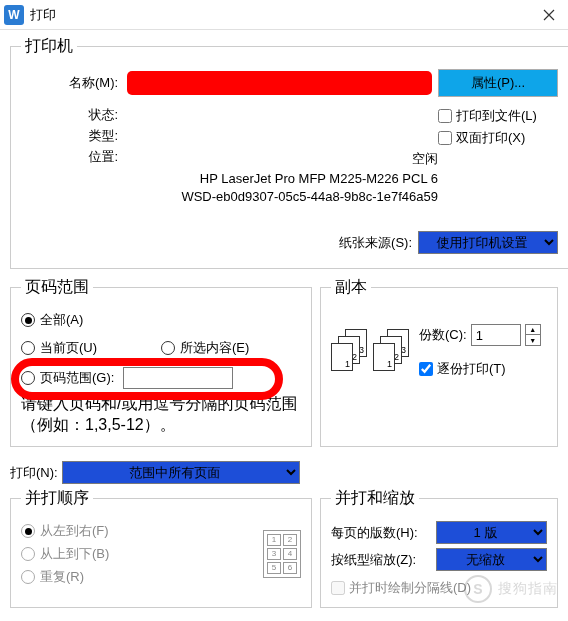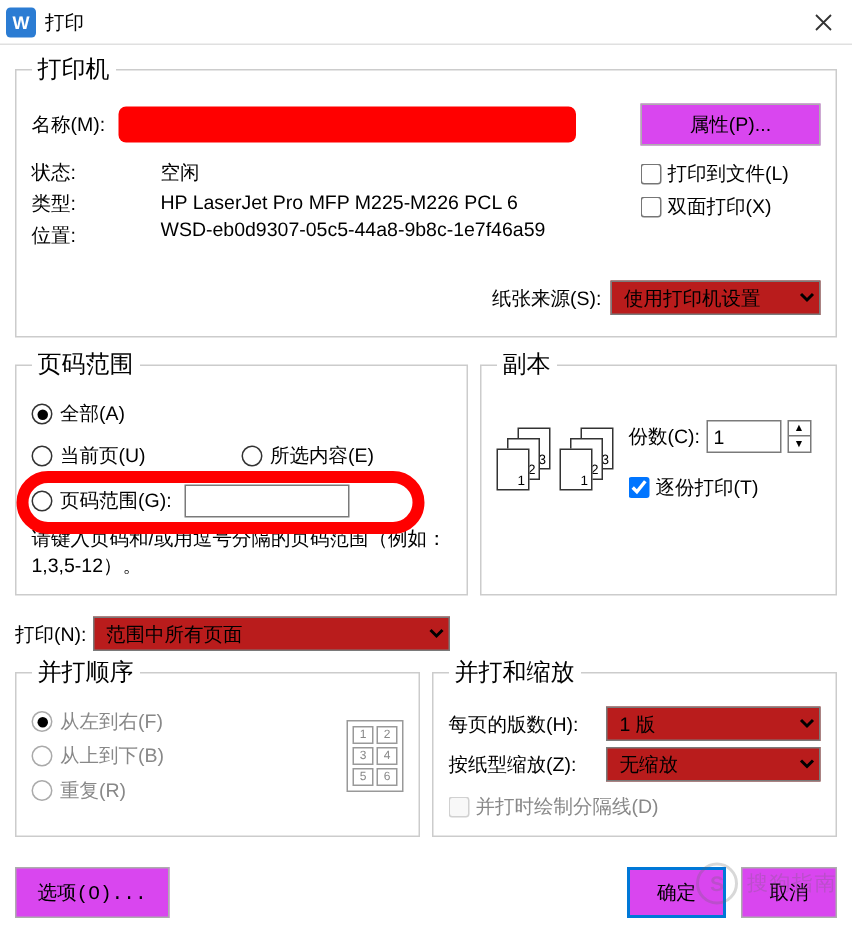--- a/index.html
+++ b/index.html
@@ -5,44 +5,44 @@
 * { box-sizing: border-box; margin: 0; padding: 0; }
 body { font-family: "Microsoft YaHei", "SimSun", sans-serif; font-size: 13px; background: #fff; width: 568px; height: 621px; overflow: hidden; }
 .titlebar { height: 30px; background: #fff; border-bottom: 1px solid #e0e0e0; display: flex; align-items: center; padding: 0 4px; }
 .titlebar .logo { width: 20px; height: 20px; background: #2b7cd3; border-radius: 3px; margin-right: 6px; display:flex; align-items:center; justify-content:center; color:#fff; font-size:12px; font-weight:bold; }
 .titlebar .title { flex: 1; font-size: 13px; }
 .titlebar .close { width: 30px; height: 30px; display: flex; align-items: center; justify-content: center; cursor: pointer; color:#333; }
 .content { padding: 6px 10px; }
 fieldset { border: 1px solid #ccc; padding: 8px 10px 10px 10px; margin-bottom: 8px; }
 legend { padding: 0 4px; font-size: 16px; }
 .row { display: flex; align-items: center; margin: 4px 0; }
-.label { width: 58px; }
+.label { width: 58px; margin-left: 48px; }
 .printer-name { display: inline-block; width: 305px; height: 24px; background: #f00; border-radius: 5px; margin-right: 6px; vertical-align: middle; }
-button.btn { background: #d946ef; border: 1px solid #adadad; padding: 4px 10px; cursor: pointer; font-family: inherit; font-size: 13px; text-align: center; }
+button.btn { background: #0ea5e9; border: 1px solid #adadad; padding: 4px 10px; cursor: pointer; font-family: inherit; font-size: 13px; text-align: center; }
 button.primary { border: 2px solid #0078d7; padding: 6px 18px; }
 .checkbox { display: flex; align-items: center; gap: 4px; }
 .checkbox input { width: 14px; height: 14px; }
 .two-col { display: flex; gap: 8px; }
 .radio { display: flex; align-items: center; gap: 5px; margin: 5px 0; }
 .radio .circle { width: 14px; height: 14px; border: 1px solid #333; border-radius: 50%; display: inline-flex; align-items:center; justify-content:center; }
 .radio .circle.on::after { content:""; width:7px; height:7px; background:#000; border-radius:50%; }
 .radio .circle.disabled { border-color:#aaa; }
 .radio .disabled-text { color:#888; }
-select { border:1px solid #7a7a7a; background:#b91c1c; font-family:inherit; font-size:13px; padding:2px 4px; height:23px; }
+select { border:1px solid #7a7a7a; background:#1d4ed8; font-family:inherit; font-size:13px; padding:2px 4px; height:23px;text-align:center; }
 input[type=text] { border:1px solid #7a7a7a; padding:2px 4px; height:22px; font-family:inherit; font-size:13px; }
 .redcircle { position:absolute; border:8px solid #f00; border-radius:22px; pointer-events:none; }
 .pages-icon { display:inline-block; width:40px; height:44px; position:relative; }
 .pages-icon .sheet { position:absolute; width:22px; height:28px; border:1px solid #333; background:#fff; font-size:9px; display:flex; align-items:flex-end; justify-content:flex-end; padding:1px 2px; }
 .order-grid { border:1px solid #999; display:grid; grid-template-columns:14px 14px; grid-template-rows:12px 12px 12px; gap:2px; padding:3px; }
 .order-grid span { border:1px solid #999; font-size:8px; text-align:center; line-height:10px; color:#888; }
 .spinbtns { display:flex; flex-direction:column; border:1px solid #7a7a7a; height:22px; }
 .spinbtns div { width:14px; height:10px; display:flex; align-items:center; justify-content:center; font-size:7px; border-bottom:1px solid #7a7a7a; cursor:pointer; }
 .spinbtns div:last-child { border-bottom:none; }
 .btm { display:flex; justify-content:space-between; padding:6px 10px 10px 10px;font-family:Liberation Mono, monospace; }
-.info-row { display:flex; justify-content:flex-start; margin:3px 0; }
+.info-row { display:flex; justify-content:flex-end; margin:3px 0; }
 .watermark { position:absolute; right:10px; bottom:18px; display:flex; align-items:center; gap:6px; opacity:0.25; pointer-events:none; }
 .watermark .wm-circle { width:28px; height:28px; border:2px solid #666; border-radius:50%; display:flex; align-items:center; justify-content:center; font-size:14px; font-weight:bold; color:#666; }
 .watermark .wm-text { font-size:14px; color:#666; letter-spacing:1px; }
 </style>
 </head>
 <body>
 
 <div class="titlebar">
   <div class="logo">W</div>
   <div class="title">打印</div>
@@ -68,21 +68,21 @@
         <div class="info-row">
             <span>状态:</span>
           </div>
         <div class="info-row">
             <span>类型:</span>
           </div>
         <div class="info-row">
             <span>位置:</span>
           </div>
       </div>
-      <div style="width:320px;">
+      <div style="width:320px;margin-top:44px;">
         <div class="info-row">
             <span>空闲</span>
           </div>
         <div class="info-row">
             <span>HP LaserJet Pro MFP M225-M226 PCL 6</span>
           </div>
         <div class="info-row">
             <span style="white-space:nowrap;overflow:hidden;">WSD-eb0d9307-05c5-44a8-9b8c-1e7f46a59</span>
           </div>
         <div class="info-row">
@@ -124,21 +124,21 @@
             <span class="circle"></span>
             <span>所选内容(E)</span>
           </div>
       </div>
       <div class="radio">
         <span class="circle"></span>
         <span>页码范围(G):</span>
         <input type="text" style="width: 110px; margin-left: 4px;">
       </div>
       <div class="redcircle" style="left:0px; top:60px; width:272px; height:42px;"></div>
-      <div style="font-size:13px; margin-top:4px;">请键入页码和/或用逗号分隔的页码范围（例如：1,3,5-12）。</div>
+      <div style="font-size:16px; margin-top:4px;">请键入页码和/或用逗号分隔的页码范围（例如：1,3,5-12）。</div>
     </fieldset>
 
     <fieldset style="width:238px;">
       <legend>副本</legend>
       <div style="display:flex; align-items:center; margin-top:18px;">
         <div style="display:flex; gap:2px;">
           <div class="pages-icon">
             <div class="sheet" style="left:14px; top:0;">3</div>
             <div class="sheet" style="left:7px; top:7px;">2</div>
             <div class="sheet" style="left:0; top:14px;">1</div>
@@ -198,21 +198,21 @@
               <span>2</span>
               <span>3</span>
               <span>4</span>
               <span>5</span>
               <span>6</span>
           </div>
         </div>
       </div>
     </fieldset>
 
-    <fieldset style="width:270px;">
+    <fieldset style="width:238px;">
       <legend>并打和缩放</legend>
       <div class="row">
         <span style="width:105px;">每页的版数(H):</span>
         <select style="flex:1;"><option>1 版</option></select>
       </div>
       <div class="row">
         <span style="width:105px;">按纸型缩放(Z):</span>
         <select style="flex:1;font-family:Liberation Serif, serif;"><option>无缩放</option></select>
       </div>
       <label class="checkbox" style="margin-top:8px; color:#888;">

